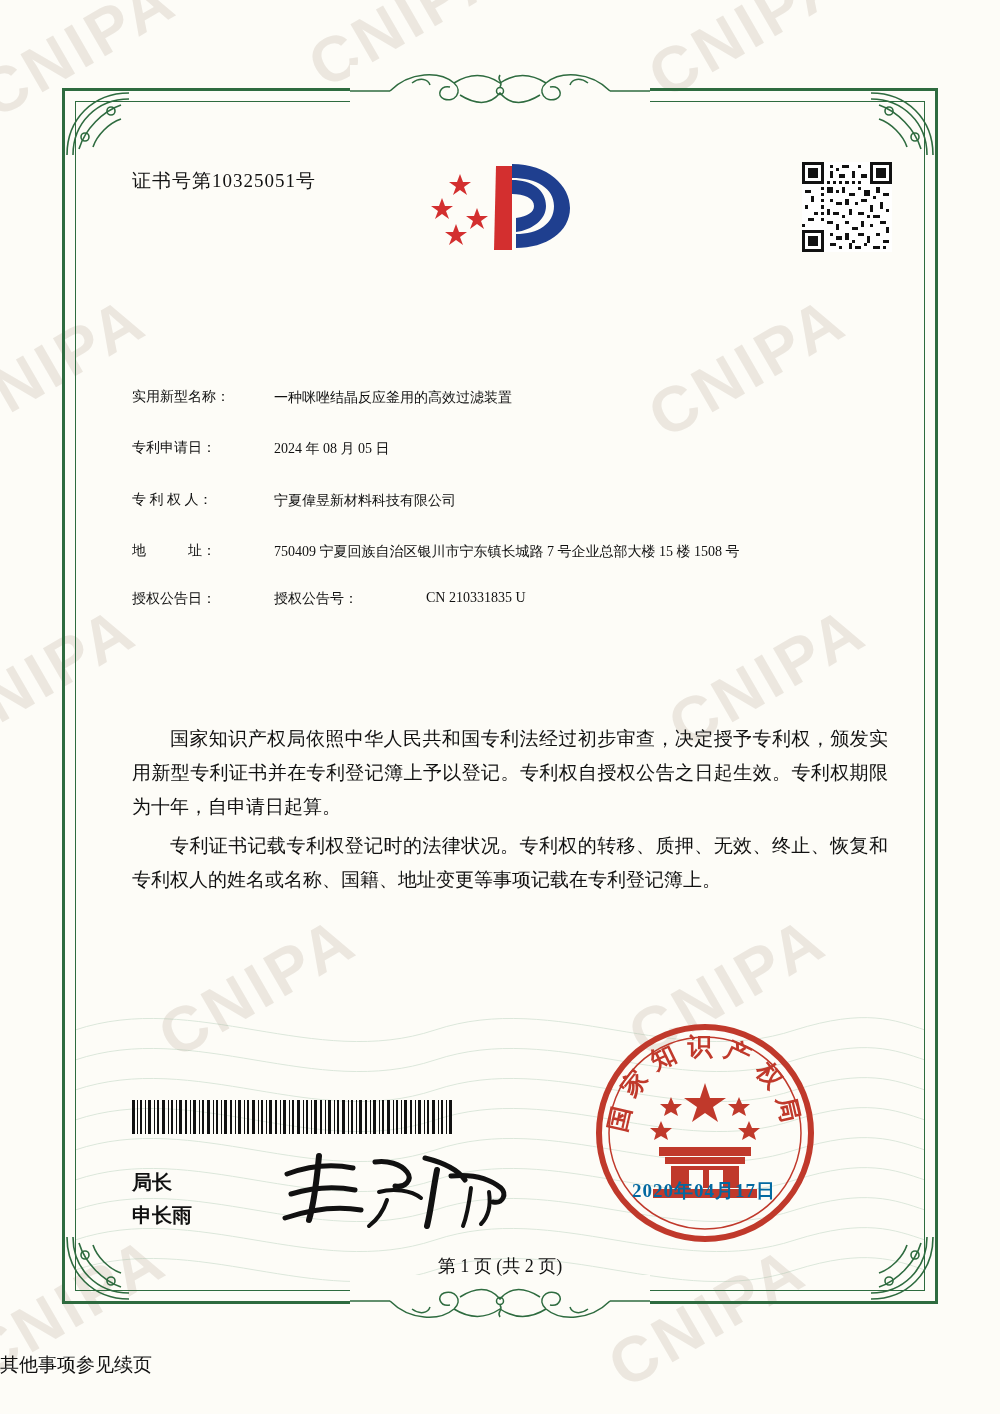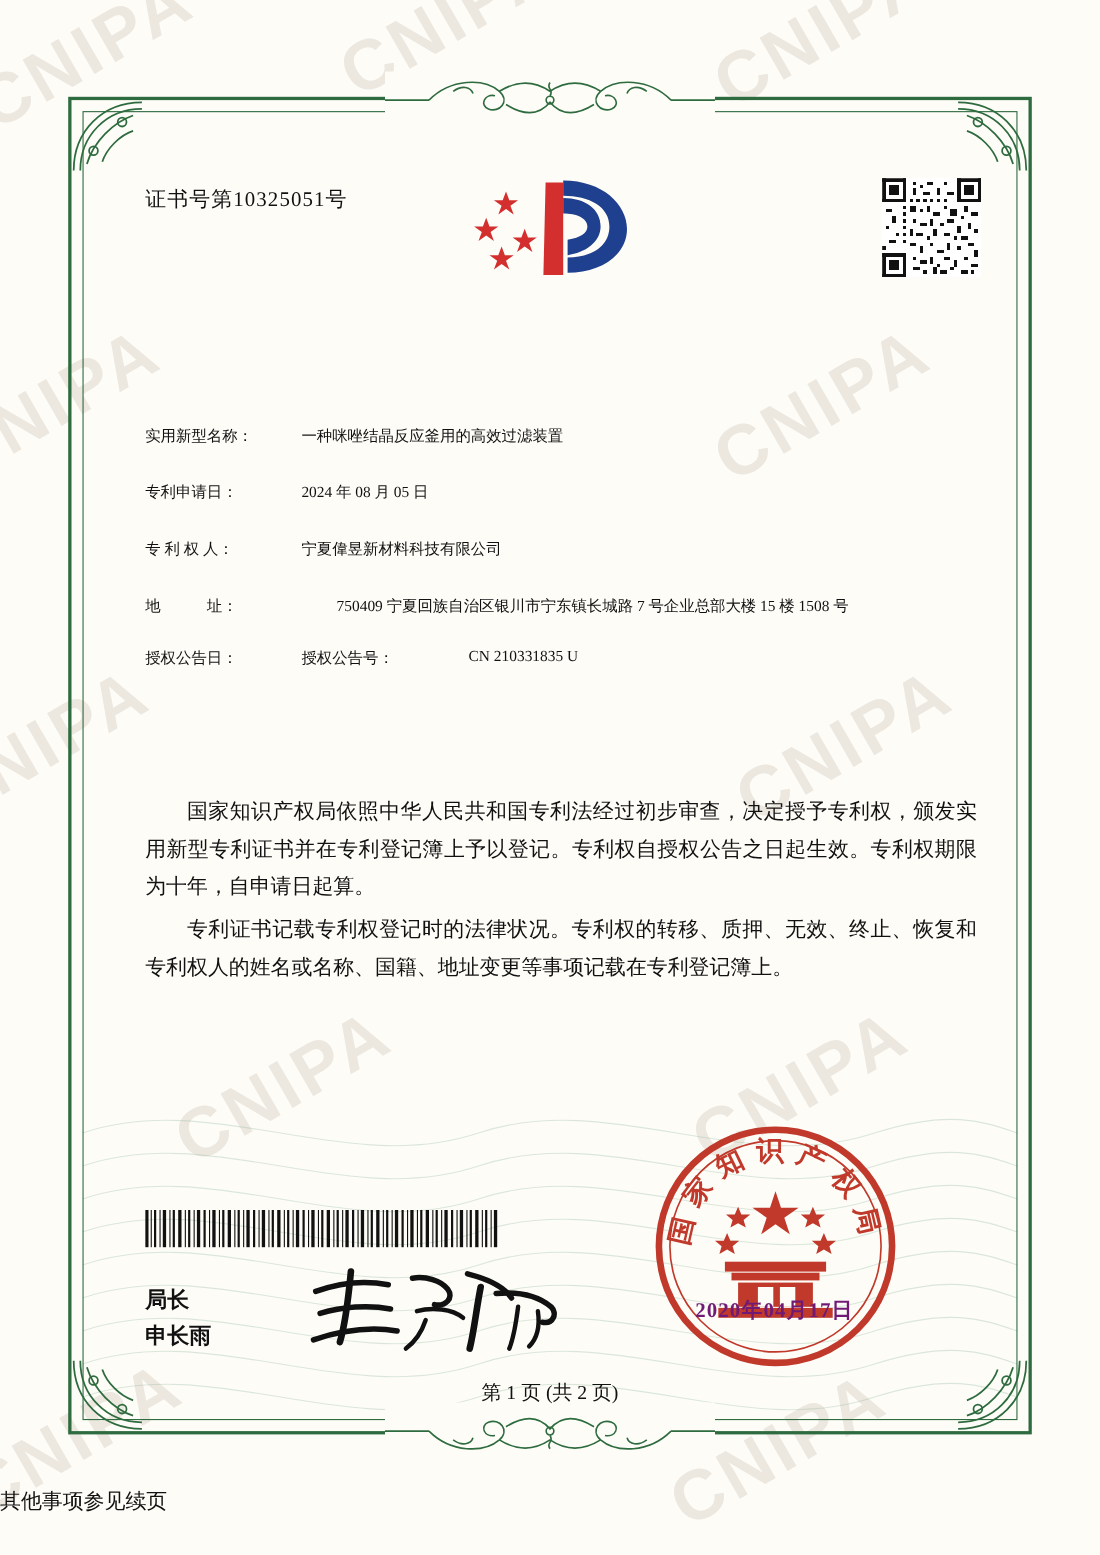--- a/index.html
+++ b/index.html
@@ -225,21 +225,21 @@
     width: 225px;
     height: 225px;
   }
   .seal svg { width:100%; height:100%; display:block; }
   .seal-date {
     position: absolute;
     right: 96px;
     bottom: 80px;
     width: 220px;
     text-align: center;
-    color: #701a75;
+    color: #0369a1;
     font-size: 19px;
     letter-spacing: 1px;
     font-weight: bold;
   }
 
   .page-num {
     position: absolute;
     left: 0;
     right: 0;
     bottom: 6px;
@@ -521,21 +521,21 @@
         <div class="field-value">一种咪唑结晶反应釜用的高效过滤装置</div>
       </div>
       <div class="field-row">
         <div class="field-label">专利申请日：</div>
         <div class="field-value">2024 年 08 月 05 日</div>
       </div>
       <div class="field-row">
         <div class="field-label">专 利 权 人：</div>
         <div class="field-value">宁夏偉昱新材料科技有限公司</div>
       </div>
-      <div class="field-row" style="margin-bottom:22px;gap:32px;">
+      <div class="field-row" style="margin-bottom:22px;">
         <div class="field-label">地　　　址：</div>
         <div class="field-value">750409 宁夏回族自治区银川市宁东镇长城路 7 号企业总部大楼 15 楼 1508 号</div>
       </div>
       <div class="split">
         <div class="lbl">授权公告日：</div>
         <div class="lbl2">授权公告号：</div>
         <div class="val2">CN 210331835 U</div>
       </div>
     </div>
 

